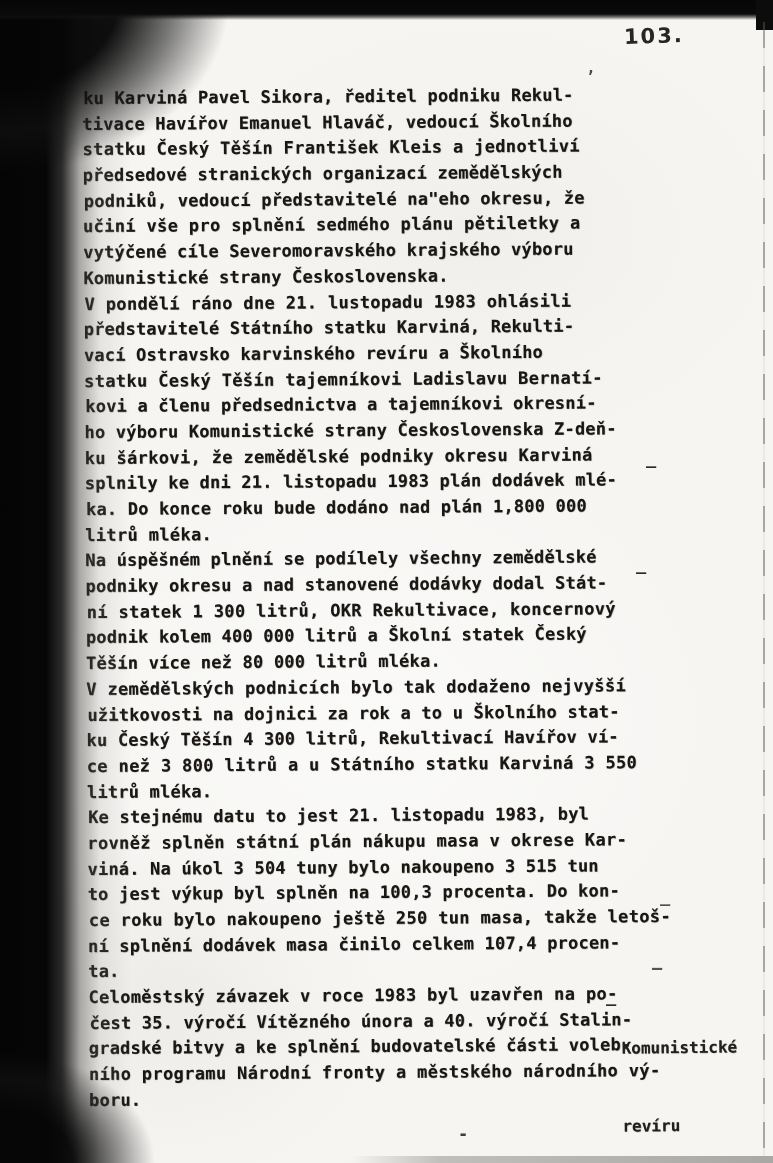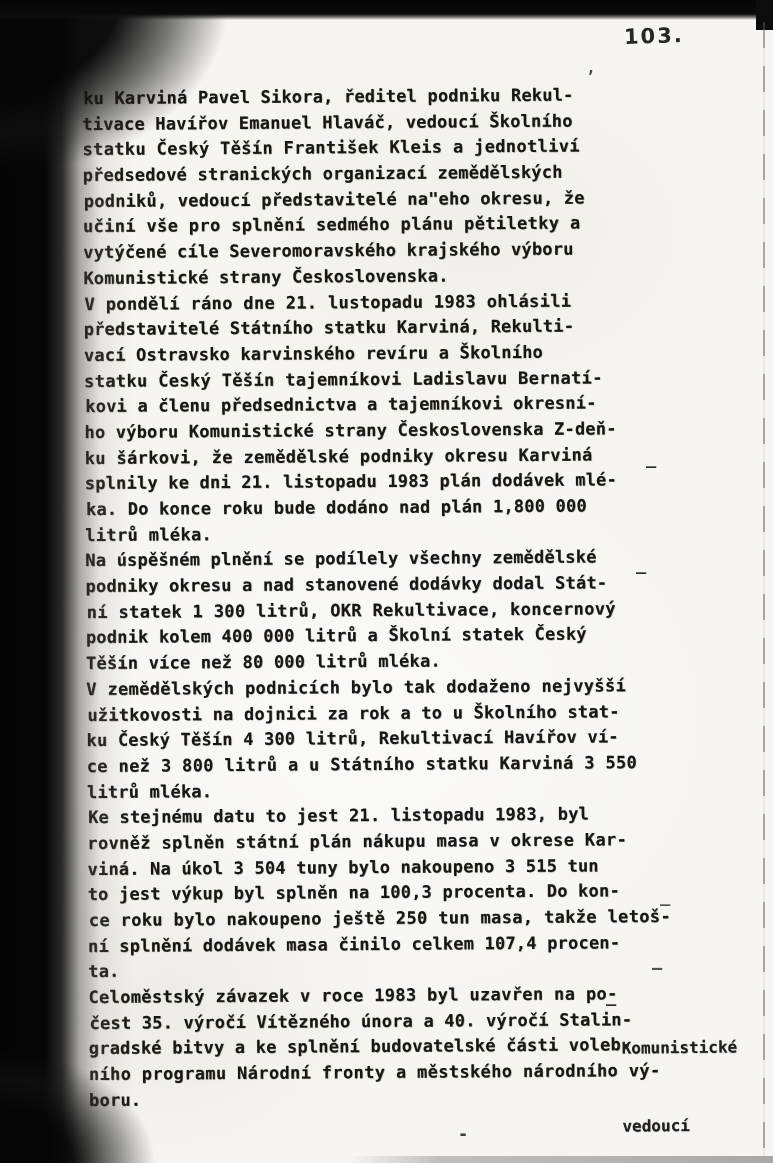--- a/index.html
+++ b/index.html
@@ -147,21 +147,21 @@
       <div class="line">ta.</div>
       <div class="line">Celoměstský závazek v roce 1983 byl uzavřen na po-</div>
       <div class="line">čest 35. výročí Vítězného února a 40. výročí Stalin-</div>
       <div class="line">gradské bitvy a ke splnění budovatelské části voleb-</div>
       <div class="line">ního programu Národní fronty a městského národního vý-</div>
       <div class="line">boru.</div>
     </div>
 
   <div class="margin-note">
     <div>Komunistické</div>
-    <div>vedoucí</div>
+    <div>revíru</div>
   </div>
 
   <span class="artifact art-top">ʼ</span>
   <span class="artifact art-underscore-a">_</span>
   <span class="artifact art-underscore-b">_</span>
   <span class="artifact art-underscore-c">_</span>
   <span class="artifact art-dash-right">–</span>
   <span class="artifact art-underscore-d">_</span>
   <span class="artifact art-dash-bottom">-</span>
 

